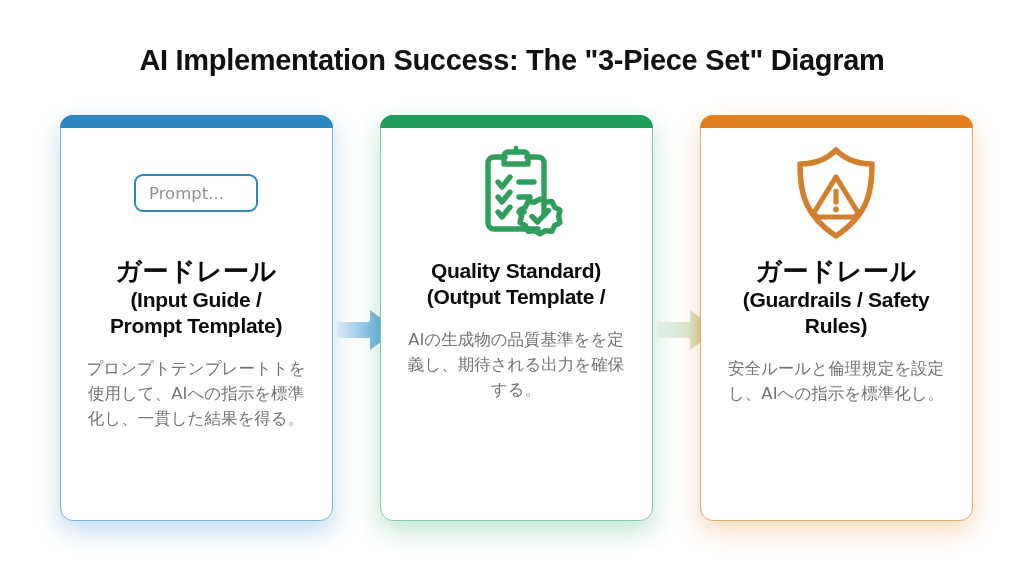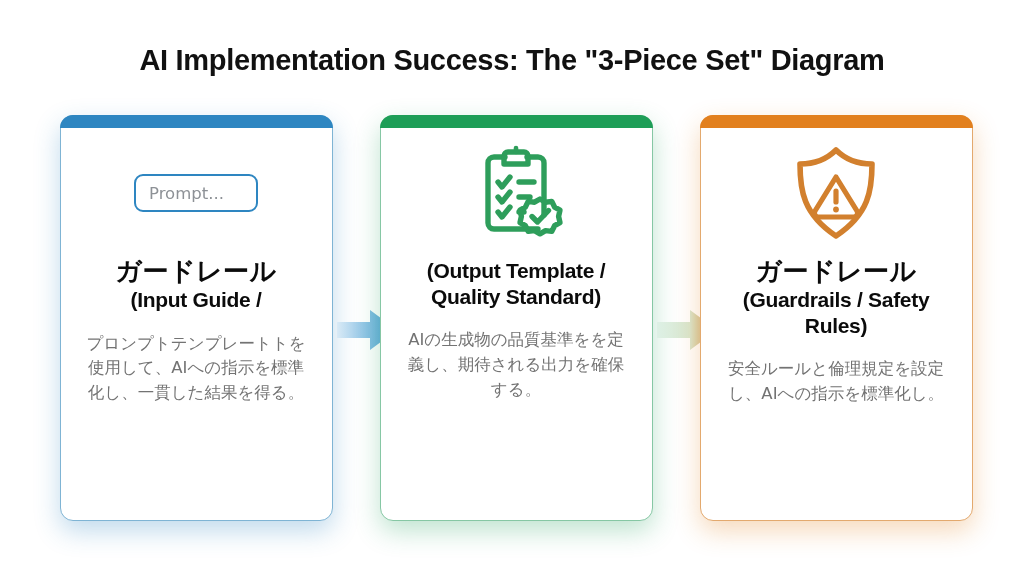--- a/index.html
+++ b/index.html
@@ -154,20 +154,21 @@
     <div class="card-topbar"></div>
     <div class="card-inner">
       <div class="icon-zone">
         <div class="prompt-box">
           <span class="prompt-placeholder">Prompt...</span>
         </div>
       </div>
       <div class="heading">
         <span class="jp">ガードレール</span>
         <span class="en">(Input Guide /</span>
+        <span class="en">Prompt Template)</span>
       </div>
       <div class="body-text">プロンプトテンプレートトを使用して、AIへの指示を標準化し、一貫した結果を得る。</div>
     </div>
   </div>
 
   <div class="arrow a1">
     <svg width="62" height="46" viewBox="0 0 62 46">
       <defs>
         <linearGradient id="ag1" x1="0" y1="0" x2="1" y2="0">
           <stop offset="0%" stop-color="#d9eaf6"></stop>
@@ -193,22 +194,22 @@
           <path d="M55,41 L70,41"></path>
           <path d="M55,56 L66,56"></path>
           <path d="M55,71 L60,71"></path>
           <path d="M76,58 L81.5,61.2 L87.8,60.4 L90.6,66.1 L96,69.2 L94.6,75.4 L96,81.6
                    L90.6,84.7 L87.8,90.4 L81.5,89.6 L76,92.8 L70.5,89.6 L64.2,90.4
                    L61.4,84.7 L56,81.6 L57.4,75.4 L56,69.2 L61.4,66.1 L64.2,60.4 L70.5,61.2 Z"></path>
           <path d="M68,75.5 L73.5,81 L84.5,69.5"></path>
         </svg>
       </div>
       <div class="heading">
+        <span class="en">Quality Standard)</span>
         <span class="en">(Output Template /</span>
-        <span class="en">Quality Standard)</span>
       </div>
       <div class="body-text">AIの生成物の品質基準をを定義し、期待される出力を確保する。</div>
     </div>
   </div>
 
   <div class="arrow a2">
     <svg width="62" height="46" viewBox="0 0 62 46">
       <defs>
         <linearGradient id="ag2" x1="0" y1="0" x2="1" y2="0">
           <stop offset="0%" stop-color="#ddf0e5"></stop>

